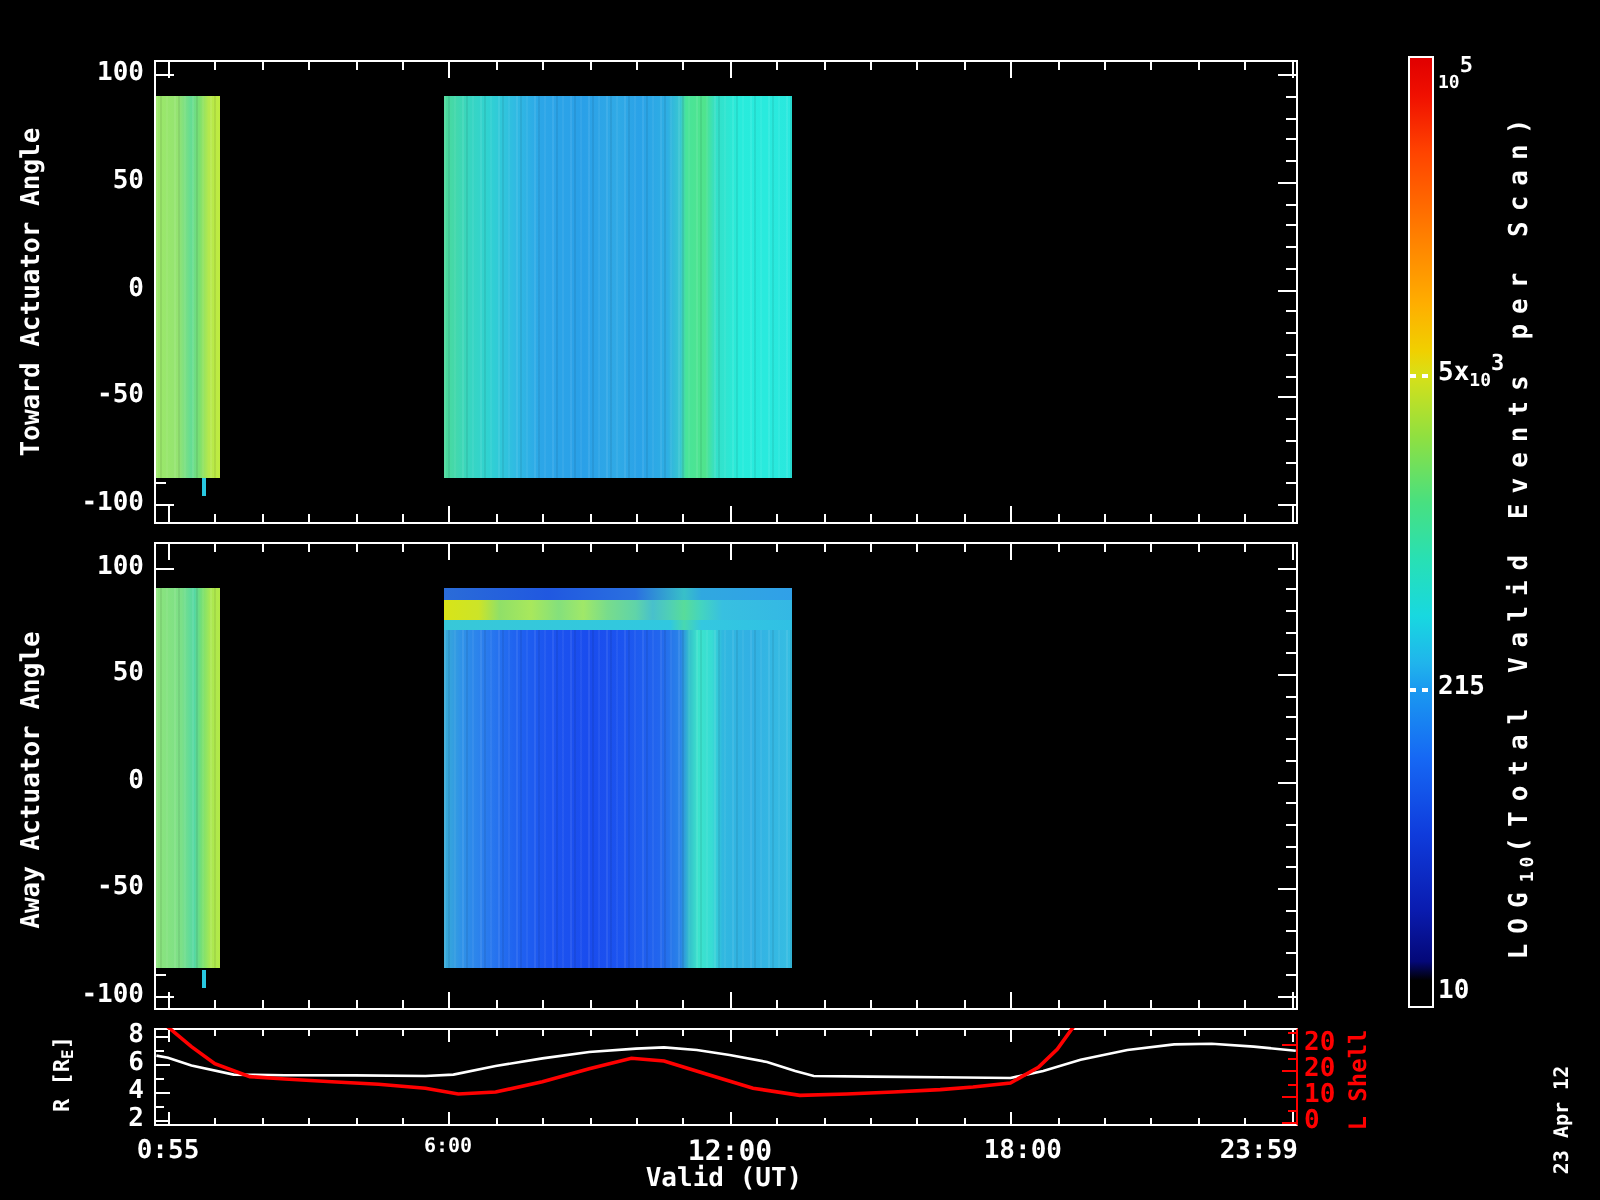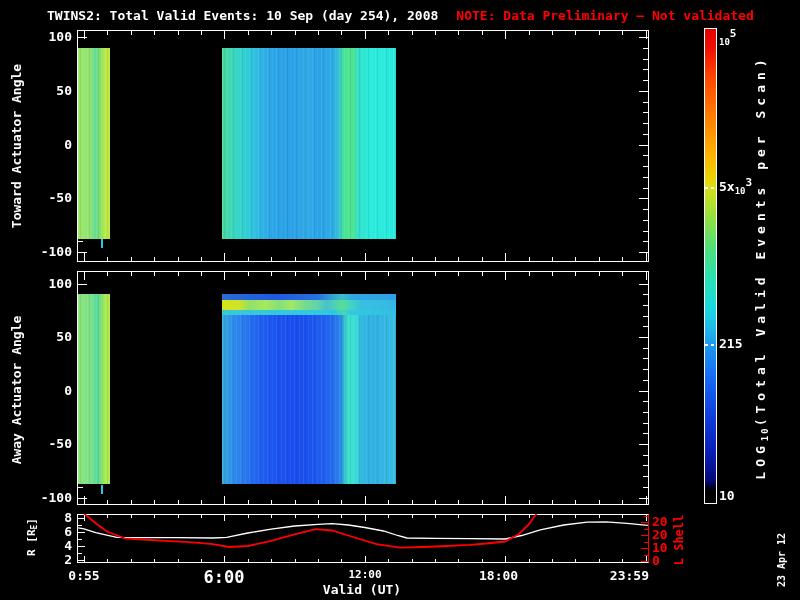--- a/index.html
+++ b/index.html
@@ -15,21 +15,20 @@
        rgba(0,0,0,.07) 2px 3px, rgba(0,0,0,0) 3px 5px, rgba(255,255,255,.05) 5px 6px, rgba(0,0,0,0) 6px 9px)}
   .sm{font-size:9px;position:relative;top:3px}
   .sup{font-size:11px;position:relative;top:-5px}
   .subE{font-size:8px;position:relative;top:2px}
 </style>
 </head>
 <body>
 
 <div id="fig">
 
-  <div class="lbl" style="left:47px;top:9px"><span>TWINS2: Total Valid Events: 10 Sep (day 254), 2008</span><span class="note">NOTE: Data Preliminary — Not validated</span></div>
 
   <div id="p1" class="frame" style="left:77px;top:30px;width:572px;height:232px"></div>
   <div id="p2" class="frame" style="left:77px;top:271px;width:572px;height:234px"></div>
   <div id="p3" class="frame" style="left:77px;top:514px;width:572px;height:49px;border-right-color:#ff0000"></div>
 
   <div class="rot" style="left:16px;top:146px;font-size:13px">Toward Actuator Angle</div>
   <div class="rot" style="left:16px;top:390px;font-size:13px">Away Actuator Angle</div>
 
   <div class="rot" style="left:31px;top:537px;font-size:11px"><span>R [R</span><span class="subE">E</span><span>]</span></div>
 
@@ -308,23 +307,23 @@
     <div class="abs" style="left: 28px; width: 44px; top: 491px; text-align: right; font-size: 13px; line-height: 1;">-100</div>
     <div class="abs" style="left: 28px; width: 44px; top: 511px; text-align: right; font-size: 13px; line-height: 1;">8</div>
     <div class="abs" style="left: 28px; width: 44px; top: 525px; text-align: right; font-size: 13px; line-height: 1;">6</div>
     <div class="abs" style="left: 28px; width: 44px; top: 539px; text-align: right; font-size: 13px; line-height: 1;">4</div>
     <div class="abs" style="left: 28px; width: 44px; top: 553px; text-align: right; font-size: 13px; line-height: 1;">2</div>
     <div class="abs red" style="left: 652px; width: 30px; top: 515px; font-size: 13px; line-height: 1;">20</div>
     <div class="abs red" style="left: 652px; width: 30px; top: 528px; font-size: 13px; line-height: 1;">20</div>
     <div class="abs red" style="left: 652px; width: 30px; top: 541px; font-size: 13px; line-height: 1;">10</div>
     <div class="abs red" style="left: 652px; width: 30px; top: 554px; font-size: 13px; line-height: 1;">0</div>
     <div class="abs" style="left: 58px; width: 52px; top: 569px; text-align: center; font-size: 13px; line-height: 1;">0:55</div>
-    <div class="abs" style="left: 198px; width: 52px; top: 569px; text-align: center; font-size: 17px; line-height: 1;">6:00</div>
-    <div class="abs" style="left: 339px; width: 52px; top: 569px; text-align: center; font-size: 11px; line-height: 1;">12:00</div>
-    <div class="abs" style="left: 479px; width: 52px; top: 569px; text-align: left; font-size: 13px; line-height: 1;">18:00</div>
+    <div class="abs" style="left: 198px; width: 52px; top: 569px; text-align: center; font-size: 10px; line-height: 1;">6:00</div>
+    <div class="abs" style="left: 339px; width: 52px; top: 569px; text-align: center; font-size: 14px; line-height: 1;">12:00</div>
+    <div class="abs" style="left: 479px; width: 52px; top: 569px; text-align: right; font-size: 13px; line-height: 1;">18:00</div>
     <div class="abs" style="left: 604px; width: 45px; top: 569px; text-align: right; font-size: 13px; line-height: 1;">23:59</div>
     <div class="abs" style="left: 78px; top: 48px; width: 32px; height: 191px; background: linear-gradient(90deg, rgb(156, 232, 104) 0%, rgb(148, 228, 114) 35%, rgb(100, 220, 148) 55%, rgb(124, 224, 112) 68%, rgb(180, 232, 78) 82%, rgb(192, 236, 64) 100%);"></div>
     <div class="abs tex" style="left: 78px; top: 48px; width: 32px; height: 191px;"></div>
     <div class="abs" style="left: 222px; top: 48px; width: 174px; height: 191px; background: linear-gradient(90deg, rgb(76, 218, 154) 0%, rgb(56, 214, 192) 7%, rgb(48, 210, 210) 13%, rgb(48, 188, 226) 20%, rgb(44, 166, 232) 28%, rgb(42, 160, 232) 40%, rgb(48, 170, 230) 50%, rgb(42, 162, 232) 56%, rgb(46, 174, 228) 64%, rgb(56, 200, 208) 68%, rgb(72, 228, 154) 69.5%, rgb(80, 228, 140) 75%, rgb(52, 224, 200) 78%, rgb(40, 236, 220) 85%, rgb(42, 232, 222) 100%);"></div>
     <div class="abs tex" style="left: 222px; top: 48px; width: 174px; height: 191px;"></div>
     <div class="abs" style="left: 101px; width: 2px; top: 239px; height: 9px; background: rgb(40, 200, 224);"></div>
     <div class="abs" style="left: 78px; top: 294px; width: 32px; height: 190px; background: linear-gradient(90deg, rgb(140, 228, 124) 0%, rgb(124, 224, 136) 40%, rgb(84, 216, 164) 60%, rgb(120, 224, 114) 72%, rgb(170, 232, 82) 85%, rgb(180, 234, 72) 100%);"></div>
     <div class="abs tex" style="left: 78px; top: 294px; width: 32px; height: 190px;"></div>
     <div class="abs" style="left: 222px; top: 294px; width: 174px; height: 190px; background: linear-gradient(90deg, rgb(56, 172, 216) 0%, rgb(47, 146, 232) 5%, rgb(42, 124, 238) 12%, rgb(32, 100, 240) 20%, rgb(28, 84, 240) 30%, rgb(26, 76, 238) 42%, rgb(28, 85, 240) 52%, rgb(34, 102, 238) 62%, rgb(42, 132, 232) 68%, rgb(52, 192, 204) 70.5%, rgb(60, 228, 204) 73%, rgb(56, 220, 212) 77%, rgb(48, 184, 224) 80%, rgb(50, 176, 228) 88%, rgb(54, 190, 226) 100%);"></div>
     <div class="abs tex" style="left: 222px; top: 294px; width: 174px; height: 190px;"></div>

